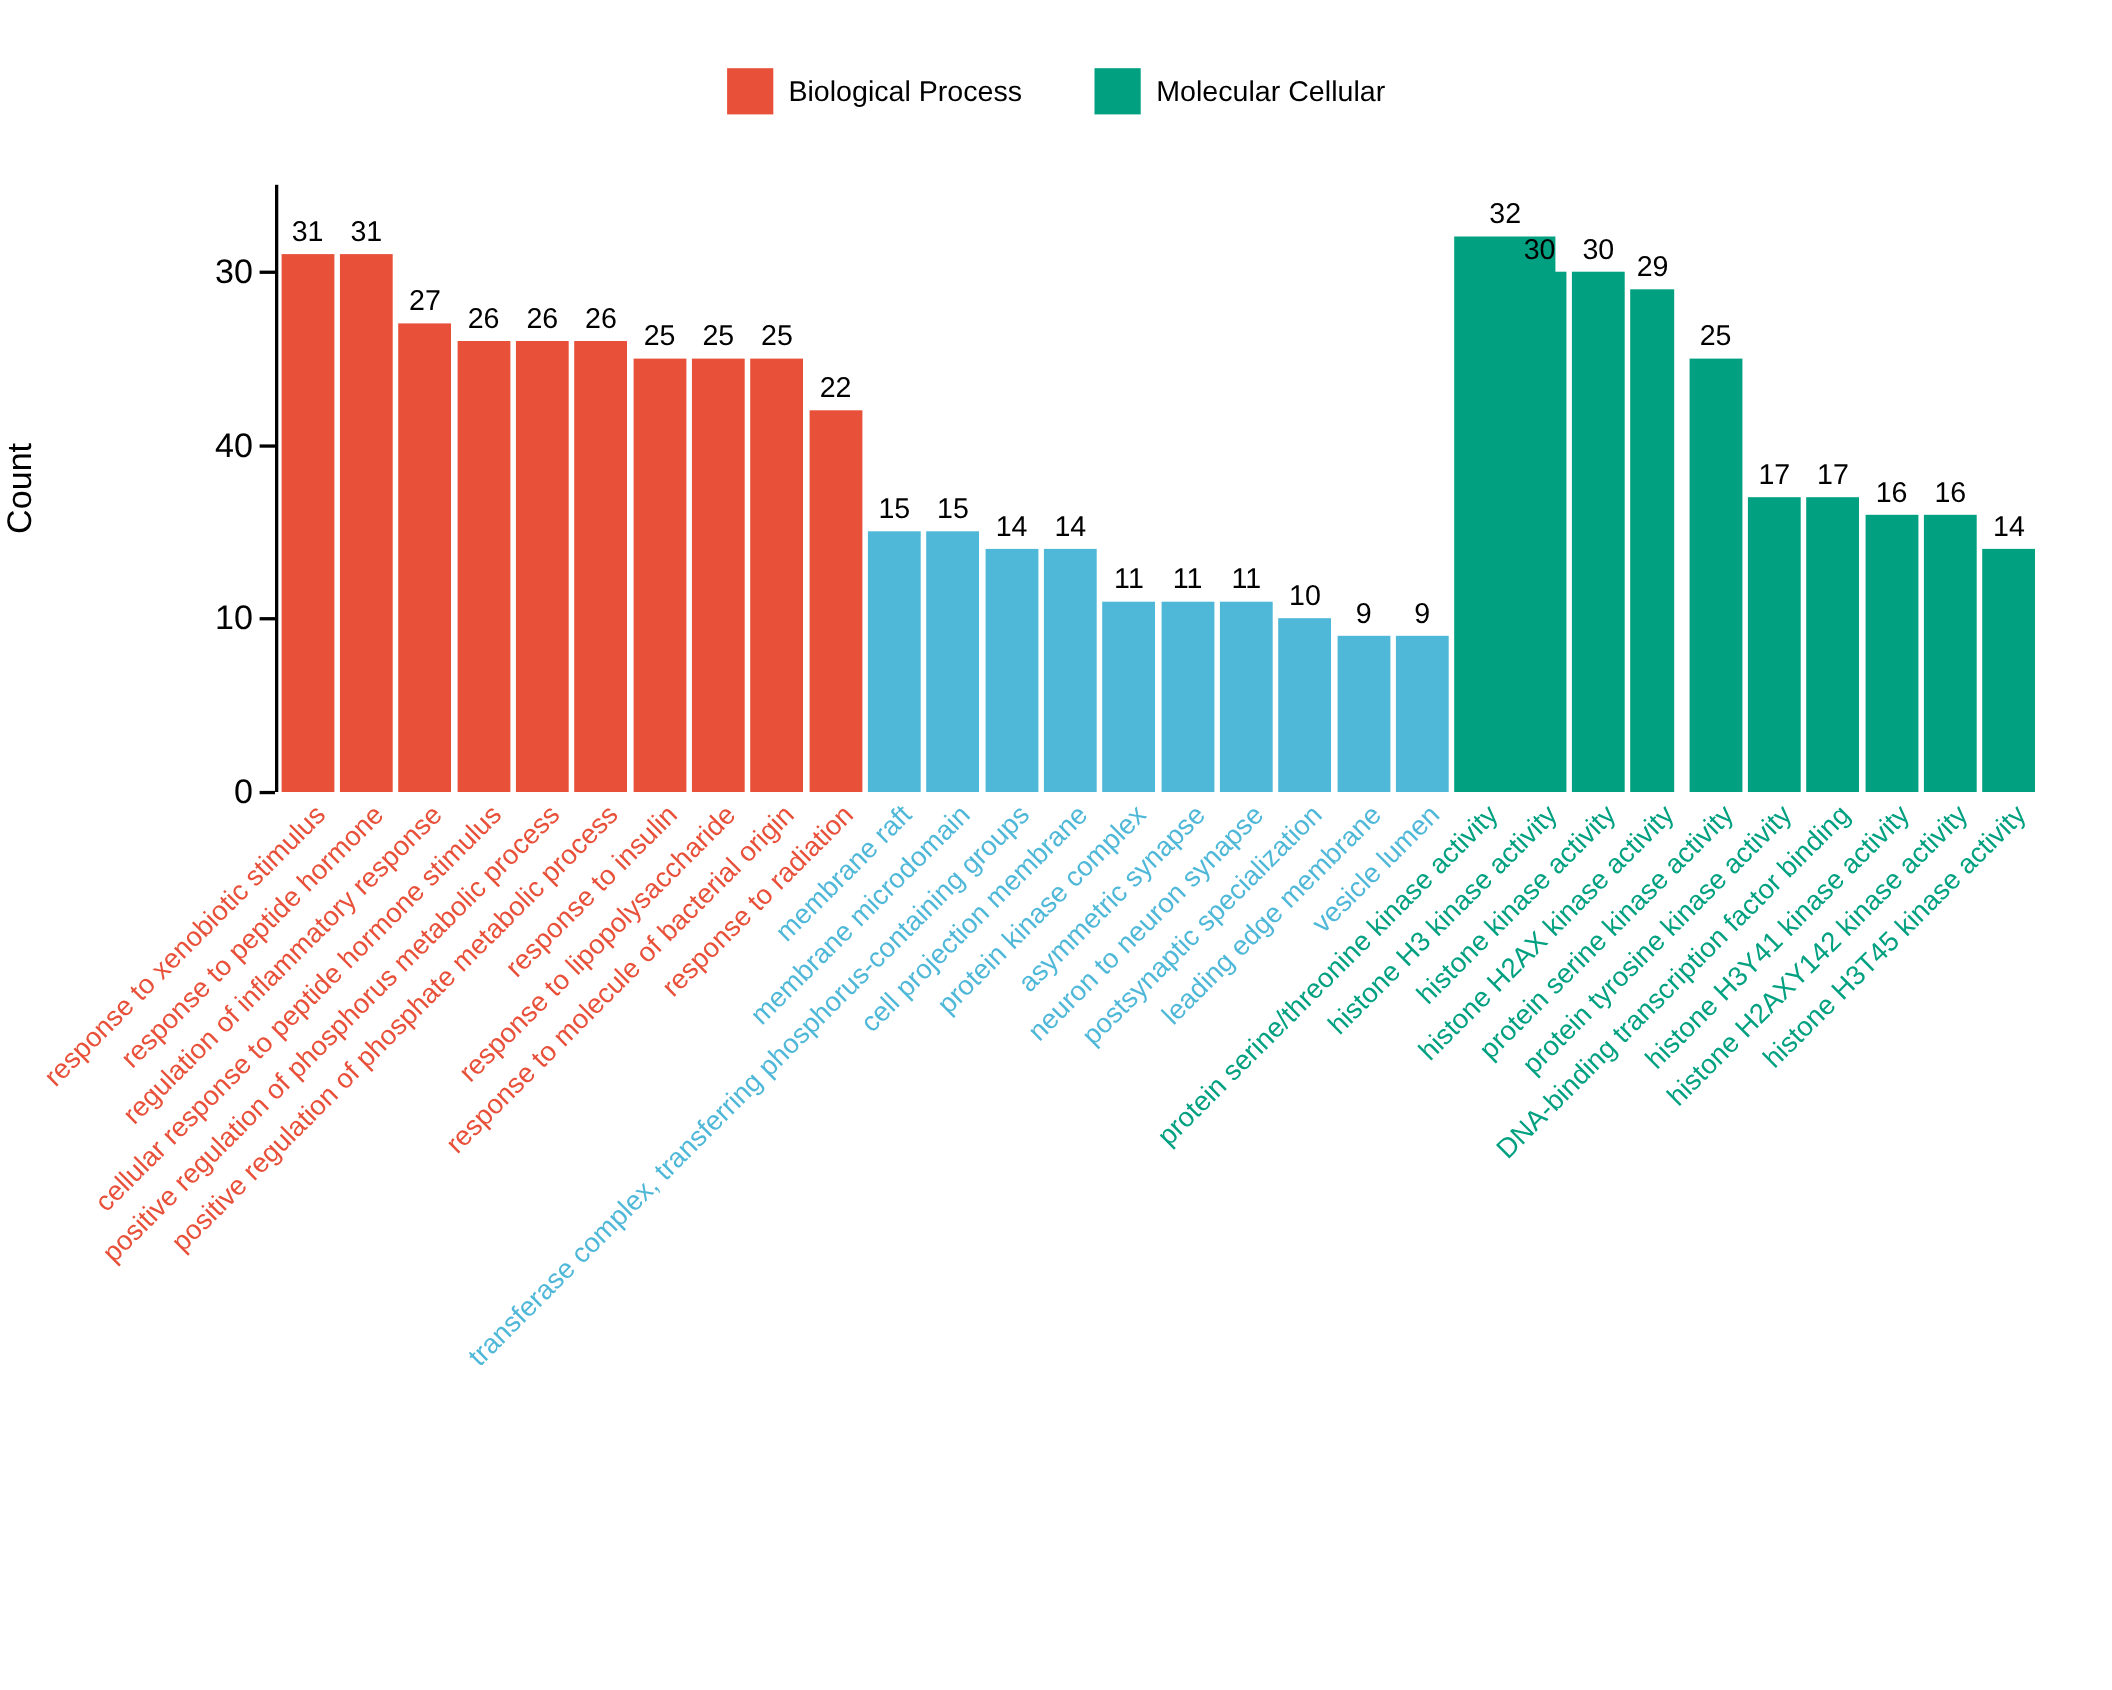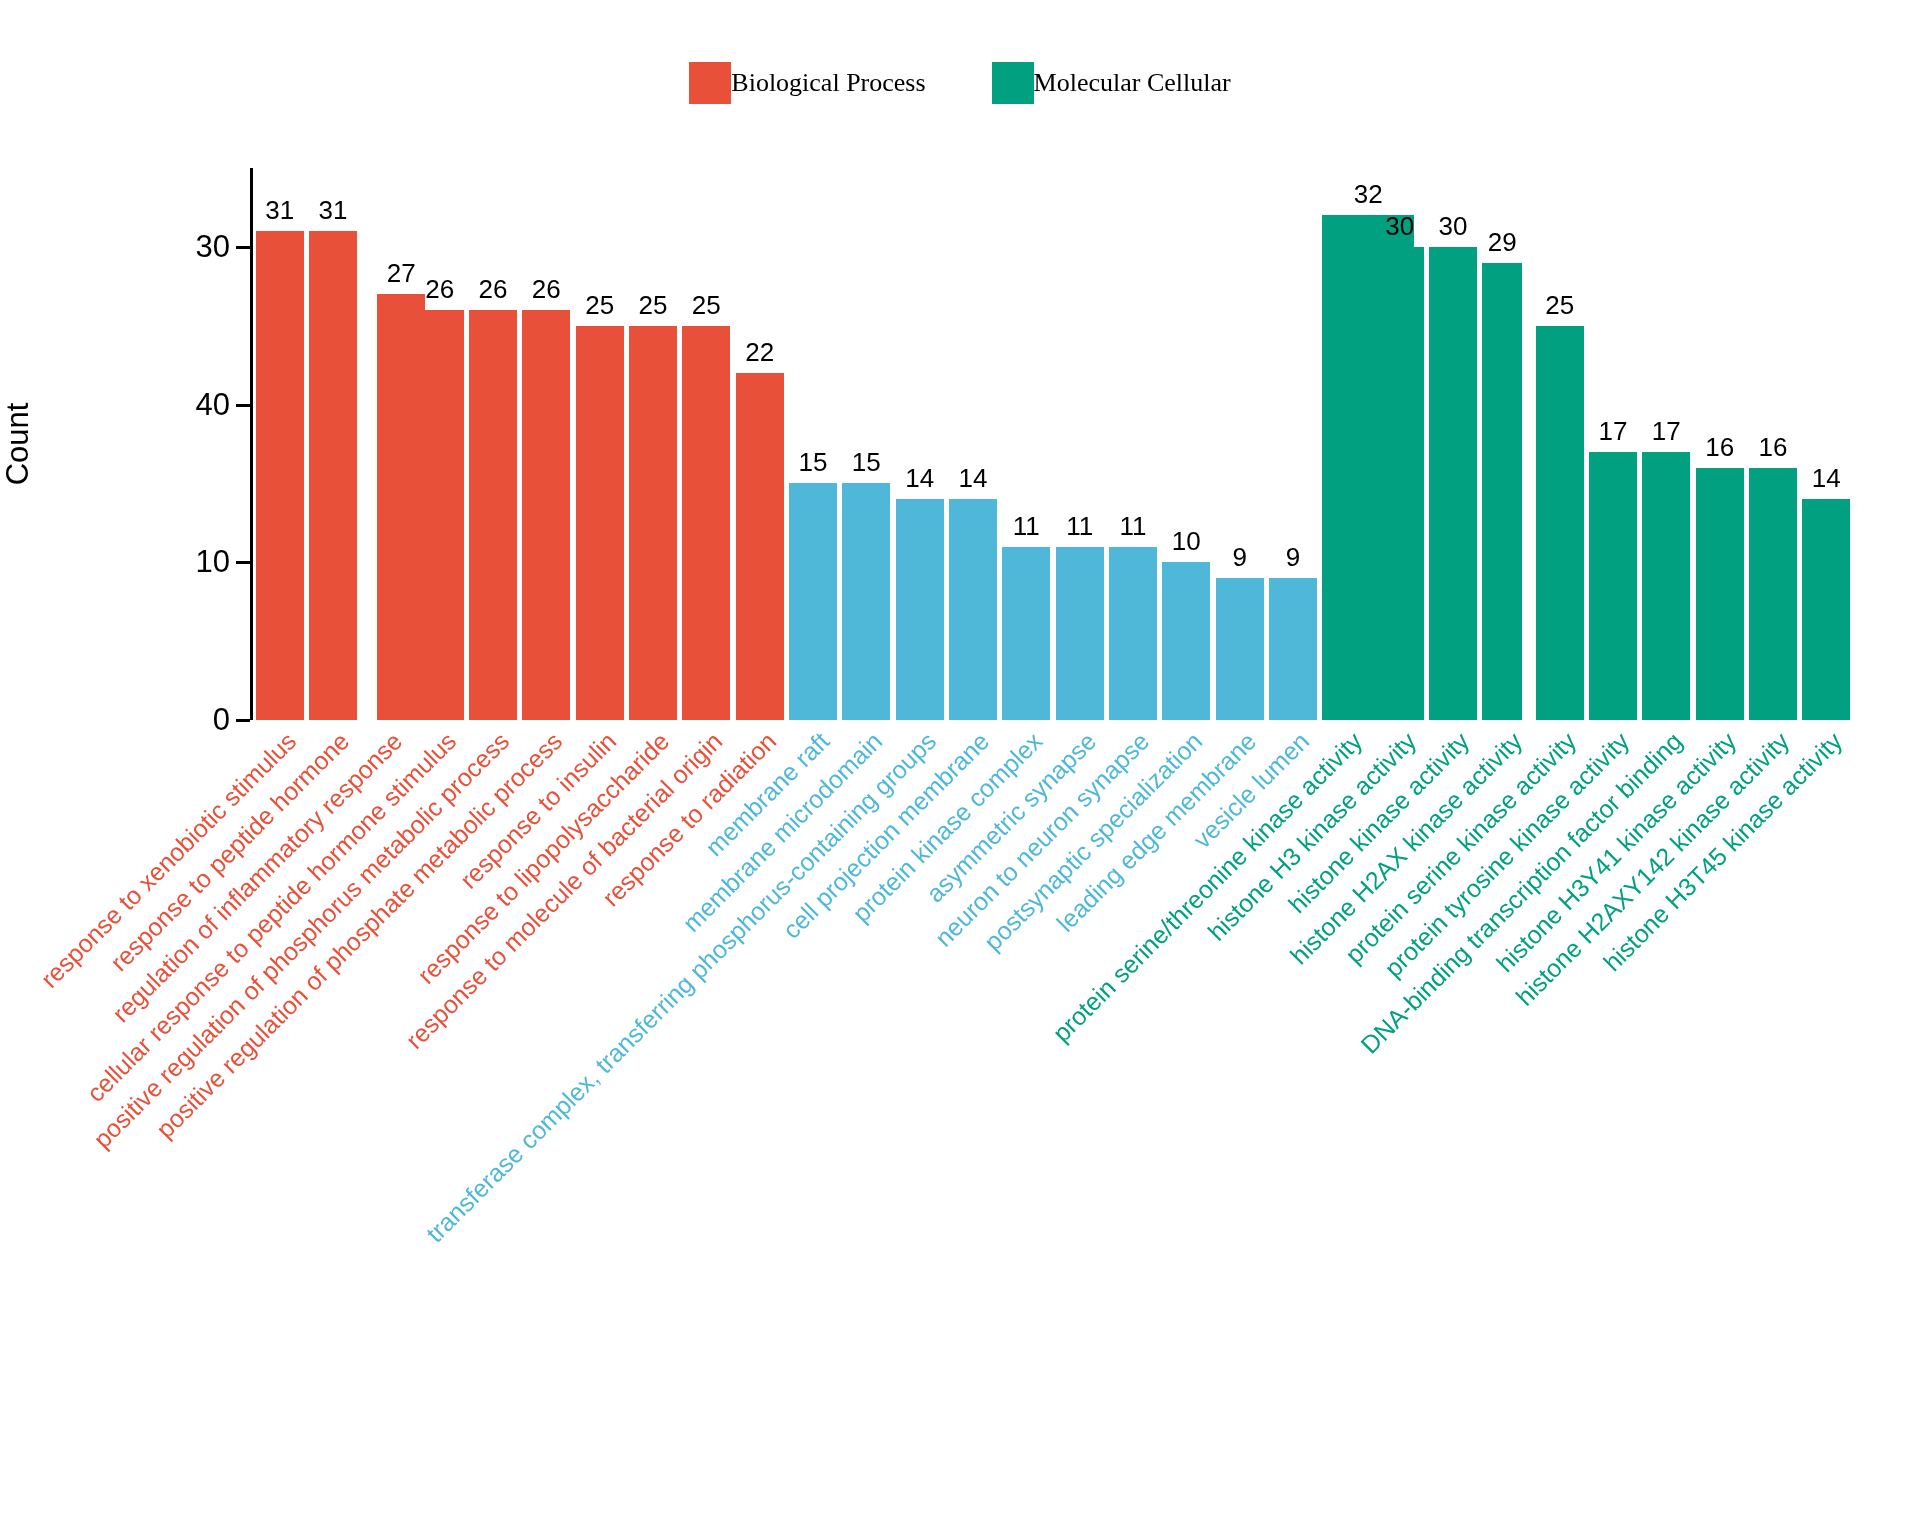--- a/index.html
+++ b/index.html
@@ -29,22 +29,21 @@
     top: 62px;
     width: 1920px;
     display: flex;
     justify-content: center;
     align-items: center;
     gap: 66px;
   }
   .legend-item {
     display: flex;
     align-items: center;
-    gap: 0;
-    font-family: Liberation Serif, serif;
+    gap: 14px;
   }
   .legend-swatch {
     width: 42px;
     height: 42px;
     display: block;
   }
   .legend-label {
     font-size: 26px;
     color: #000000;
     line-height: 1;
@@ -181,21 +180,21 @@
     <div id="y-axis-title">Count</div>
     <div id="bars">
         <div class="bar-slot" style="left: 2.66667px; width: 48px;">
           <div class="bar-rect" style="height: 488.914px; background: rgb(232, 80, 58);"></div>
           <span class="bar-value" style="bottom: 496.914px;">31</span>
         </div>
         <div class="bar-slot" style="left: 56px; width: 48px;">
           <div class="bar-rect" style="height: 488.914px; background: rgb(232, 80, 58);"></div>
           <span class="bar-value" style="bottom: 496.914px;">31</span>
         </div>
-        <div class="bar-slot" style="left: 109.333px; width: 48px; margin-left: 15px;">
+        <div class="bar-slot" style="left: 109.333px; width: 48px;">
           <div class="bar-rect" style="height: 425.829px; background: rgb(232, 80, 58);"></div>
           <span class="bar-value" style="bottom: 433.829px;">27</span>
         </div>
         <div class="bar-slot" style="left: 162.667px; width: 48px;">
           <div class="bar-rect" style="height: 410.057px; background: rgb(232, 80, 58);"></div>
           <span class="bar-value" style="bottom: 418.057px;">26</span>
         </div>
         <div class="bar-slot" style="left: 216px; width: 48px;">
           <div class="bar-rect" style="height: 410.057px; background: rgb(232, 80, 58);"></div>
           <span class="bar-value" style="bottom: 418.057px;">26</span>

